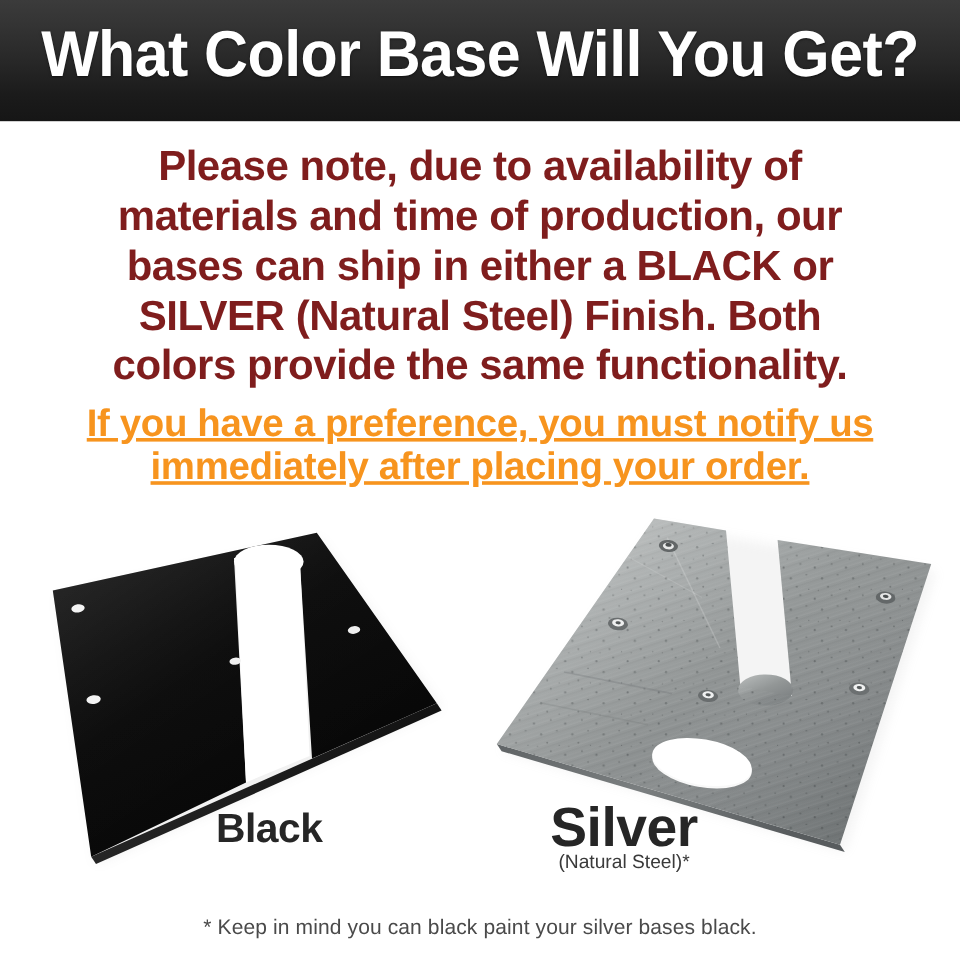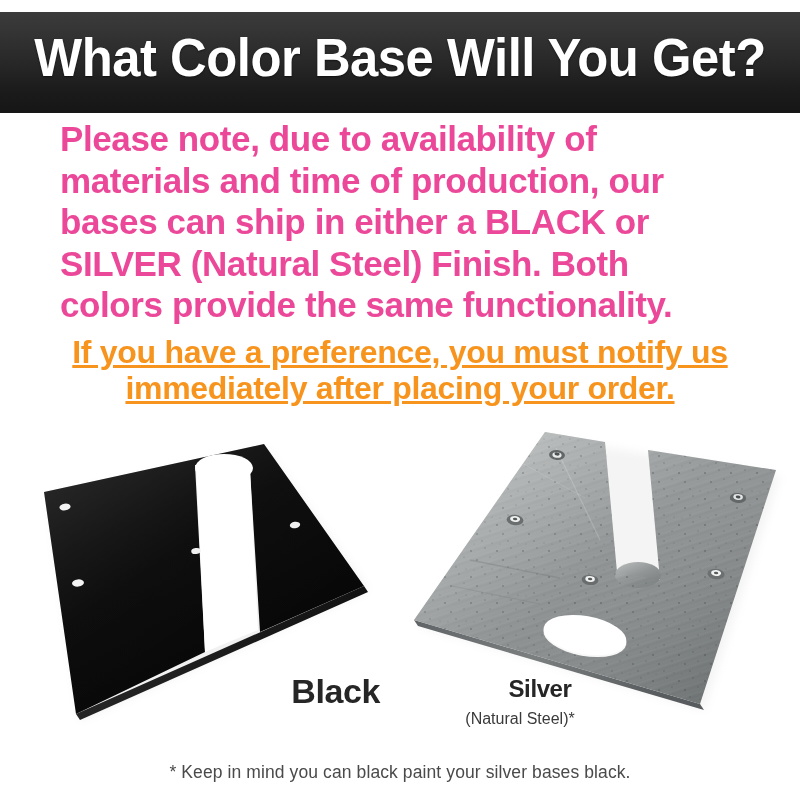--- a/index.html
+++ b/index.html
@@ -28,21 +28,20 @@
     top: 0;
     width: 800px;
     height: 101px;
     background: linear-gradient(to bottom,
                 #3b3b3b 0%,
                 #343434 20%,
                 #272727 52%,
                 #1b1b1b 78%,
                 #161616 100%);
     overflow: hidden;
-    margin-top: 12px;
   }
   .banner-title {
     position: absolute;
     left: 0;
     top: 13px;
     width: 800px;
     text-align: center;
     color: #ffffff;
     font-family: "Liberation Sans Narrow", "Liberation Sans", sans-serif;
     font-weight: bold;
@@ -54,21 +53,22 @@
     white-space: nowrap;
     text-shadow: 0 1px 2px rgba(0,0,0,0.55);
   }
 
   
   .note-block {
     position: absolute;
     left: 60px;
     top: 118px;
     width: 680px;
-    color: #ec4899;
+    text-align: center;
+    color: #7f1d1d;
     font-weight: bold;
     font-size: 35px;
     line-height: 41.5px;
     letter-spacing: -0.4px;
   }
   .warn-block {
     position: absolute;
     left: 45px;
     top: 334px;
     width: 710px;
@@ -102,30 +102,30 @@
     position: absolute;
     font-weight: bold;
     color: #262626;
     letter-spacing: -0.4px;
     white-space: nowrap;
   }
   .label-black {
     left: 180px;
     top: 672px;
     width: 200px;
-    text-align: right;
+    text-align: left;
     font-size: 34px;
     line-height: 38px;
   }
   .label-silver {
-    left: 440px;
+    left: 420px;
     top: 670px;
     width: 200px;
     text-align: center;
-    font-size: 24px;
+    font-size: 46px;
     line-height: 38px;
   }
   .label-silver-sub {
     position: absolute;
     left: 420px;
     top: 708px;
     width: 200px;
     text-align: center;
     font-size: 16px;
     line-height: 22px;

